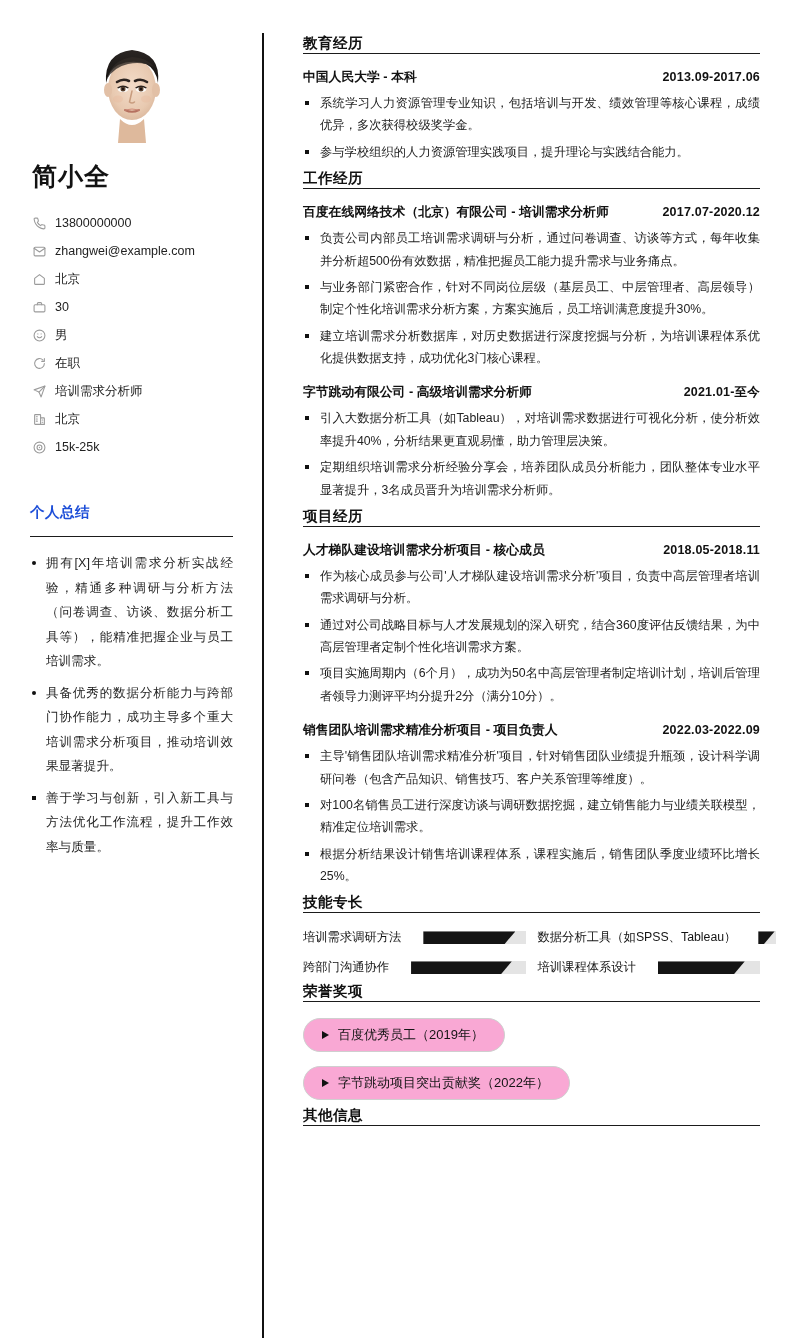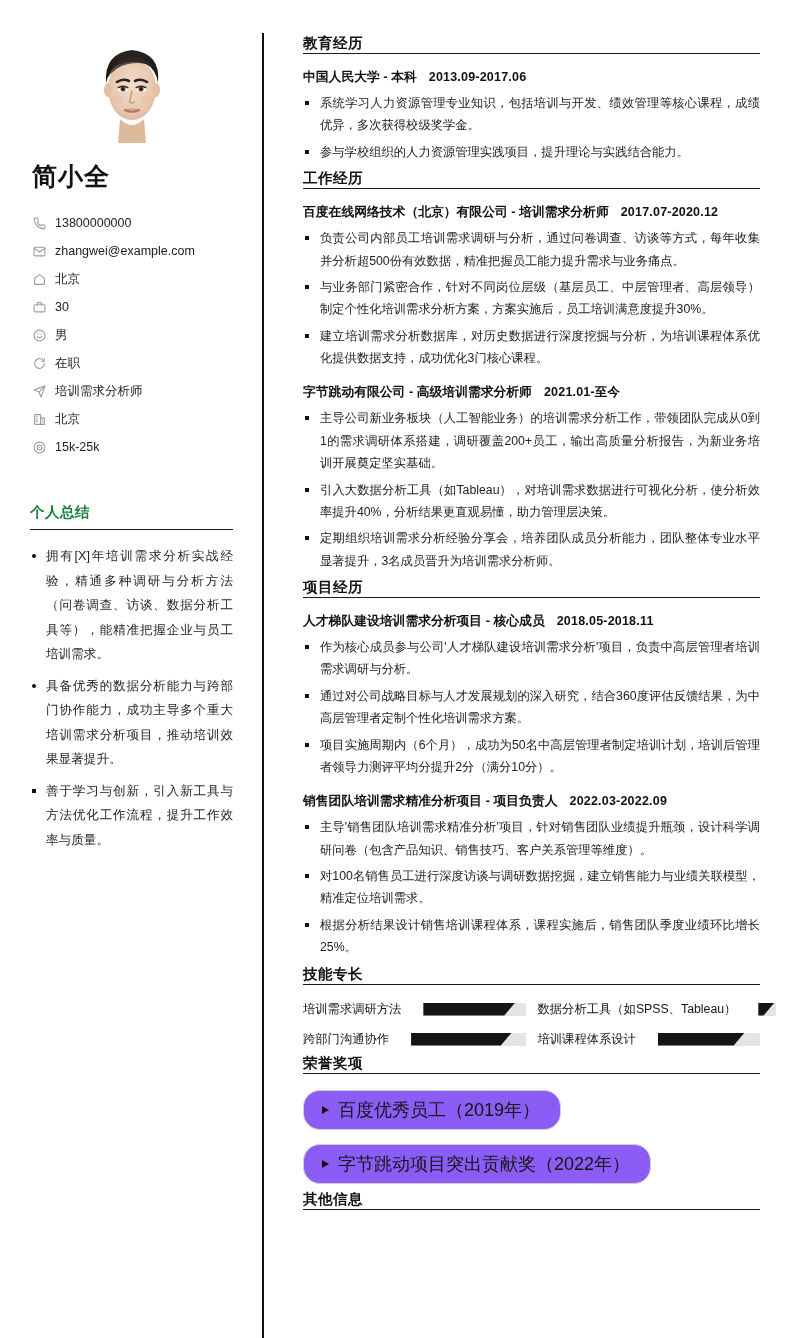--- a/index.html
+++ b/index.html
@@ -76,22 +76,22 @@
     display: flex; align-items: center; justify-content: center;
     color: #9b9b9b;
   }
   .contact-ico svg { display:block; }
   .contact-txt { line-height: 1; }
 
   .summary-block { margin-top: 42px; }
   .side-head {
     font-size: 14.5px;
     font-weight: bold;
-    color: #15803d;
-    padding-bottom: 7px;
+    color: #1d4ed8;
+    padding-bottom: 14px;
     border-bottom: 1.6px solid #1b1b1b;
     margin-bottom: 14px;
     letter-spacing: .5px;
   }
   .side-bullets { list-style: none; }
   .side-bullets li {
     position: relative;
     font-size: 12.6px;
     line-height: 1.95;
     color: #1f1f1f;
@@ -120,21 +120,21 @@
     font-size: 14.5px;
     font-weight: bold;
     color: #111;
     border-bottom: 1.6px solid #1b1b1b;
     letter-spacing: .5px;
   }
   .entry { margin-top: 15px; }
   .entry-row {
     display: flex;
     align-items: baseline;
-    justify-content: flex-start;
+    justify-content: space-between;
     gap: 12px;
     margin-bottom: 6px;
   }
   .entry-title {
     font-size: 12.8px;
     font-weight: bold;
     color: #111;
   }
   .entry-date {
     font-size: 12.5px;
@@ -202,23 +202,23 @@
     margin-top: 16px;
     flex-wrap: wrap;
   }
   .award {
     display: flex;
     align-items: center;
     gap: 9px;
     border: 1.3px solid #cfcfcf;
     border-radius: 17px;
     padding: 7px 20px 7px 18px;
-    font-size: 18px;
+    font-size: 13px;
     color: #151515;
-    background: #8b5cf6;
+    background: #f9a8d4;
     white-space: nowrap;
   }
   .award .tri {
     width: 0; height: 0;
     border-left: 7px solid #121212;
     border-top: 4.5px solid transparent;
     border-bottom: 4.5px solid transparent;
     flex: 0 0 auto;
   }
 </style>
@@ -418,21 +418,20 @@
           <li>建立培训需求分析数据库，对历史数据进行深度挖掘与分析，为培训课程体系优化提供数据支持，成功优化3门核心课程。</li>
         </ul>
       </div>
 
       <div class="entry">
         <div class="entry-row">
           <span class="entry-title">字节跳动有限公司 - 高级培训需求分析师</span>
           <span class="entry-date">2021.01-至今</span>
         </div>
         <ul class="pts">
-          <li>主导公司新业务板块（人工智能业务）的培训需求分析工作，带领团队完成从0到1的需求调研体系搭建，调研覆盖200+员工，输出高质量分析报告，为新业务培训开展奠定坚实基础。</li>
           <li>引入大数据分析工具（如Tableau），对培训需求数据进行可视化分析，使分析效率提升40%，分析结果更直观易懂，助力管理层决策。</li>
           <li>定期组织培训需求分析经验分享会，培养团队成员分析能力，团队整体专业水平显著提升，3名成员晋升为培训需求分析师。</li>
         </ul>
       </div>
     </section>
 
     <section class="sec sec-gap">
       <h2 class="sec-head">项目经历</h2>
 
       <div class="entry">

